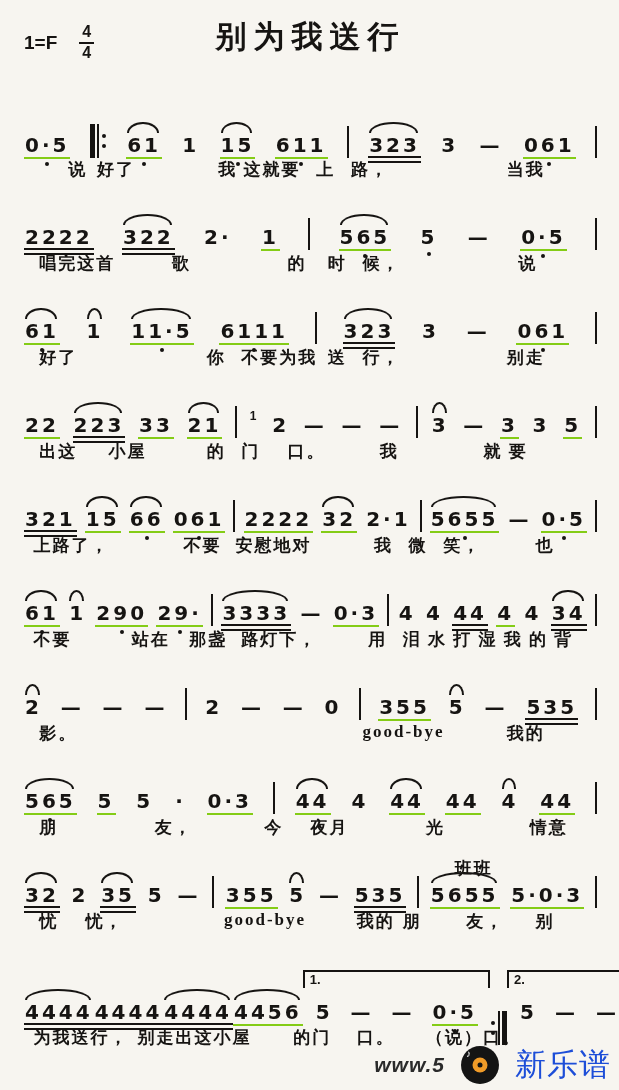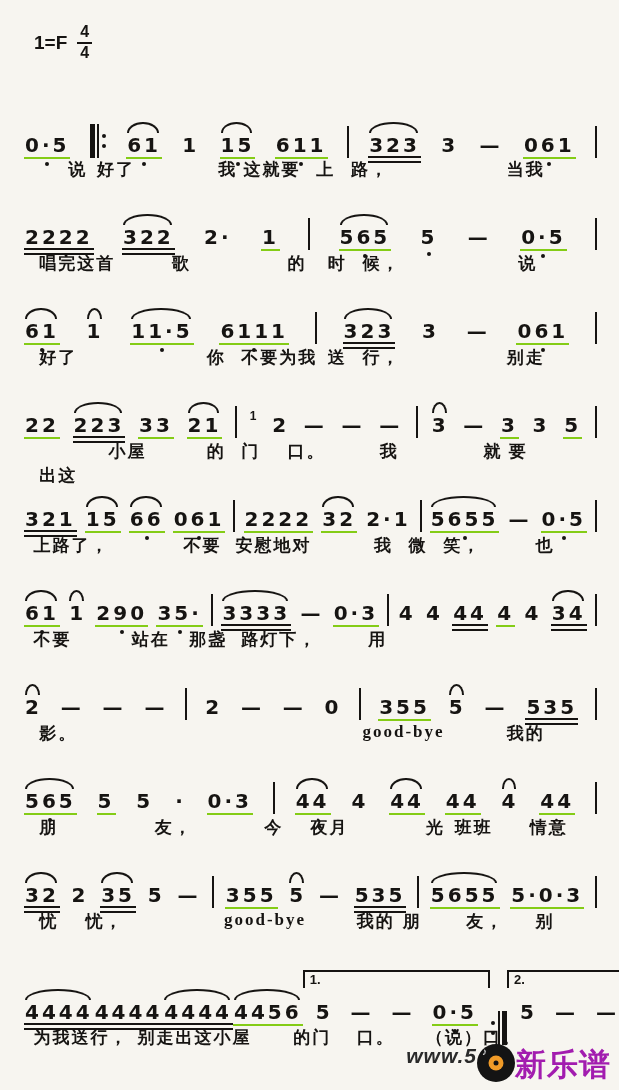--- a/index.html
+++ b/index.html
@@ -9,22 +9,22 @@
     font-family:"Liberation Sans", sans-serif;
     color:#161412;
     overflow:hidden;
     position:relative;
   }
   .page { width:619px; height:1090px; padding:14px 20px 0 22px; position:relative; }
 
   
   .header { position:relative; height:78px; }
   .keysig {
-    position:absolute; left:12px; top:10px;
-    display:flex; align-items:center; gap:10px;
+    position:absolute; left:2px; top:10px;
+    display:flex; align-items:center; gap:22px;
     font-weight:700; font-size:19px;
   }
   .timesig { display:inline-flex; flex-direction:column; align-items:center; font-size:16px; font-weight:700; line-height:1.05; }
   .timesig .top { border-bottom:2px solid #161412; padding:0 3px 1px; }
   .timesig .bot { padding-top:1px; }
   .title {
     position:absolute; left:0; right:0; top:2px; text-align:center;
     font-family:"Liberation Serif", serif;
     font-size:31px; font-weight:900; letter-spacing:7px;
   }
@@ -74,48 +74,49 @@
   .lyrics { position:relative; height:28px; margin-top:2px; }
   .lyric {
     position:absolute; top:2px;
     font-family:"Liberation Serif", serif;
     font-size:17px; font-weight:700; letter-spacing:2px; white-space:pre;
   }
 
   
   .footer {
     position:absolute; right:8px; bottom:4px;
-    display:flex; align-items:flex-start; gap:0;margin-top:7px;
+    display:flex; align-items:center; gap:16px;margin-top:7px;
   }
   .site-url { font-style:italic; font-weight:700; font-size:21px; color:#2a2a2a; letter-spacing:1px; }
   .vinyl { width:38px; height:38px; border-radius:50%; background:#141414; position:relative; flex:0 0 auto; }
   .vinyl::before {
     content:""; position:absolute; left:50%; top:50%; width:15px; height:15px;
     transform:translate(-50%,-50%); border-radius:50%; background:#f09b28;
   }
   .vinyl::after {
     content:""; position:absolute; left:50%; top:50%; width:5px; height:5px;
     transform:translate(-50%,-50%); border-radius:50%; background:#141414;
   }
   .vinyl .vnote { position:absolute; left:5px; top:2px; color:#fff; font-size:10px; }
-  .brand { font-size:31px; font-weight:700; letter-spacing:1px; color:#a21caf; font-family:"Liberation Sans", sans-serif; }
+  .brand { font-size:31px; font-weight:400; letter-spacing:1px; color:#1d4ed8; font-family:"Liberation Sans", sans-serif; }
 </style>
 </head>
 <body>
 
 <div class="page">
 
   <div class="header">
     <div class="keysig">
       <span>1=F</span>
       <span class="timesig">
         <span class="top">4</span>
         <span class="bot">4</span>
       </span>
     </div>
+    <div class="title">别为我送行</div>
   </div>
 
   <div class="score" id="score">
       <div class="system">
         <div class="notes">
           <span class="note u1 d">0·5</span>
           <span class="barline grp">
             <span class="bl thick"></span>
             <span class="bl thin"></span>
             <span class="bdots">
@@ -201,21 +202,21 @@
           <span class="note">—</span>
           <span class="barline single"></span>
           <span class="note s">3</span>
           <span class="note">—</span>
           <span class="note u1">3</span>
           <span class="note">3</span>
           <span class="note u1">5</span>
           <span class="barline single"></span>
         </div>
         <div class="lyrics">
-          <span class="lyric" style="left: 3%; margin-top: 24px;">出这</span>
+          <span class="lyric" style="left: 3%;">出这</span>
           <span class="lyric" style="left: 15%;">小屋</span>
           <span class="lyric" style="left: 32%;">的</span>
           <span class="lyric" style="left: 38%;">门</span>
           <span class="lyric" style="left: 46%;">口。</span>
           <span class="lyric" style="left: 62%;">我</span>
           <span class="lyric" style="left: 80%;">就 要</span>
         </div>
       </div>
       <div class="system">
         <div class="notes">
@@ -241,40 +242,41 @@
           <span class="lyric" style="left: 67%;">微</span>
           <span class="lyric" style="left: 73%;">笑，</span>
           <span class="lyric" style="left: 89%;">也</span>
         </div>
       </div>
       <div class="system">
         <div class="notes">
           <span class="note u1 s d">61</span>
           <span class="note s">1</span>
           <span class="note u1 d">290</span>
-          <span class="note u1 d">35·</span>
+          <span class="note u1 d">29·</span>
           <span class="barline single"></span>
           <span class="note u2 s">3333</span>
           <span class="note">—</span>
           <span class="note u1">0·3</span>
           <span class="barline single"></span>
           <span class="note">4</span>
           <span class="note">4</span>
           <span class="note u2">44</span>
           <span class="note u1">4</span>
           <span class="note">4</span>
           <span class="note u2 s">34</span>
           <span class="barline single"></span>
         </div>
         <div class="lyrics">
           <span class="lyric" style="left: 2%;">不要</span>
           <span class="lyric" style="left: 19%;">站在</span>
           <span class="lyric" style="left: 29%;">那盏</span>
           <span class="lyric" style="left: 38%;">路灯下，</span>
           <span class="lyric" style="left: 60%;">用</span>
+          <span class="lyric" style="left: 66%;">泪 水 打 湿 我 的 背</span>
         </div>
       </div>
       <div class="system">
         <div class="notes">
           <span class="note s">2</span>
           <span class="note">—</span>
           <span class="note">—</span>
           <span class="note">—</span>
           <span class="barline single"></span>
           <span class="note">2</span>
@@ -309,21 +311,21 @@
           <span class="note s">4</span>
           <span class="note u1">44</span>
           <span class="barline single"></span>
         </div>
         <div class="lyrics">
           <span class="lyric" style="left: 3%;">朋</span>
           <span class="lyric" style="left: 23%;">友，</span>
           <span class="lyric" style="left: 42%;">今</span>
           <span class="lyric" style="left: 50%;">夜月</span>
           <span class="lyric" style="left: 70%;">光</span>
-          <span class="lyric" style="left: 75%;">班班</span>
+          <span class="lyric" style="left: 75%; margin-top: 41px;">班班</span>
           <span class="lyric" style="left: 88%;">情意</span>
         </div>
       </div>
       <div class="system">
         <div class="notes">
           <span class="note u2 s">32</span>
           <span class="note">2</span>
           <span class="note u2 s">35</span>
           <span class="note">5</span>
           <span class="note">—</span>

